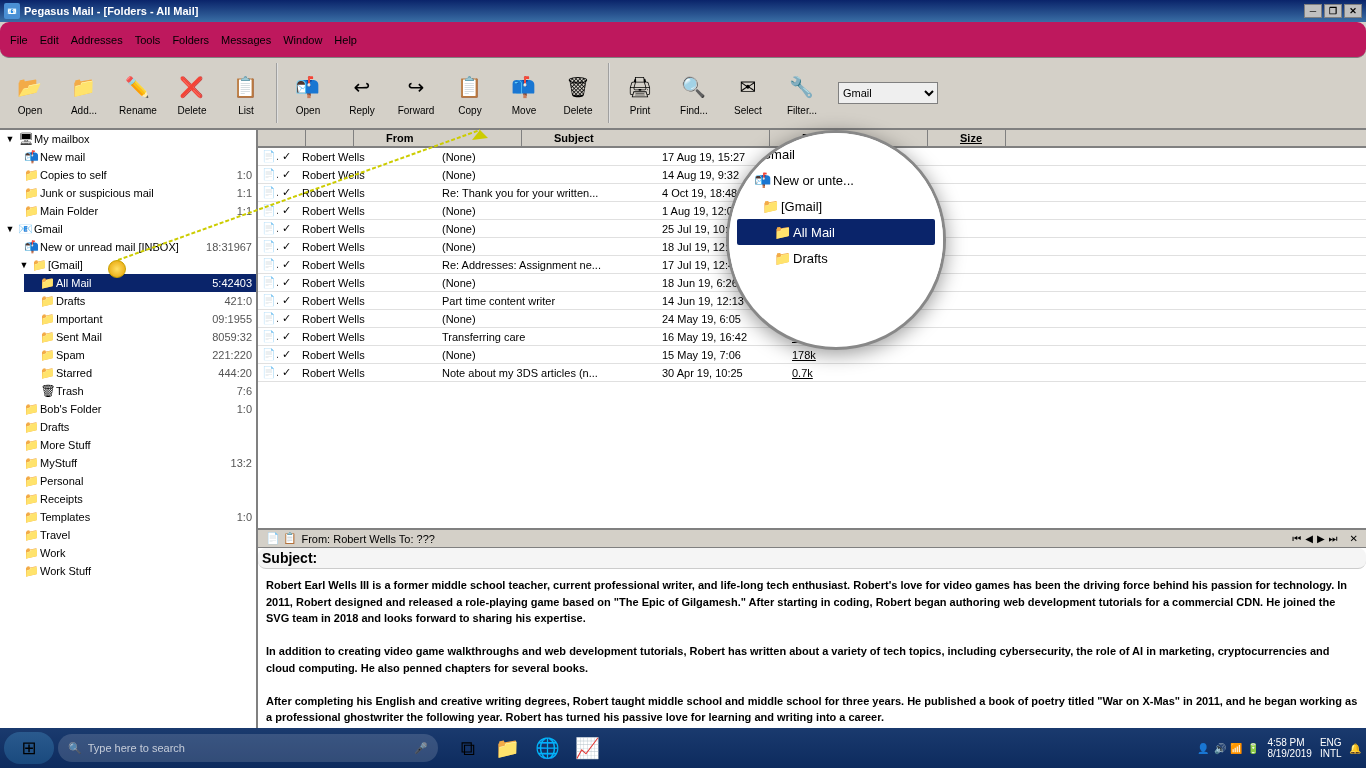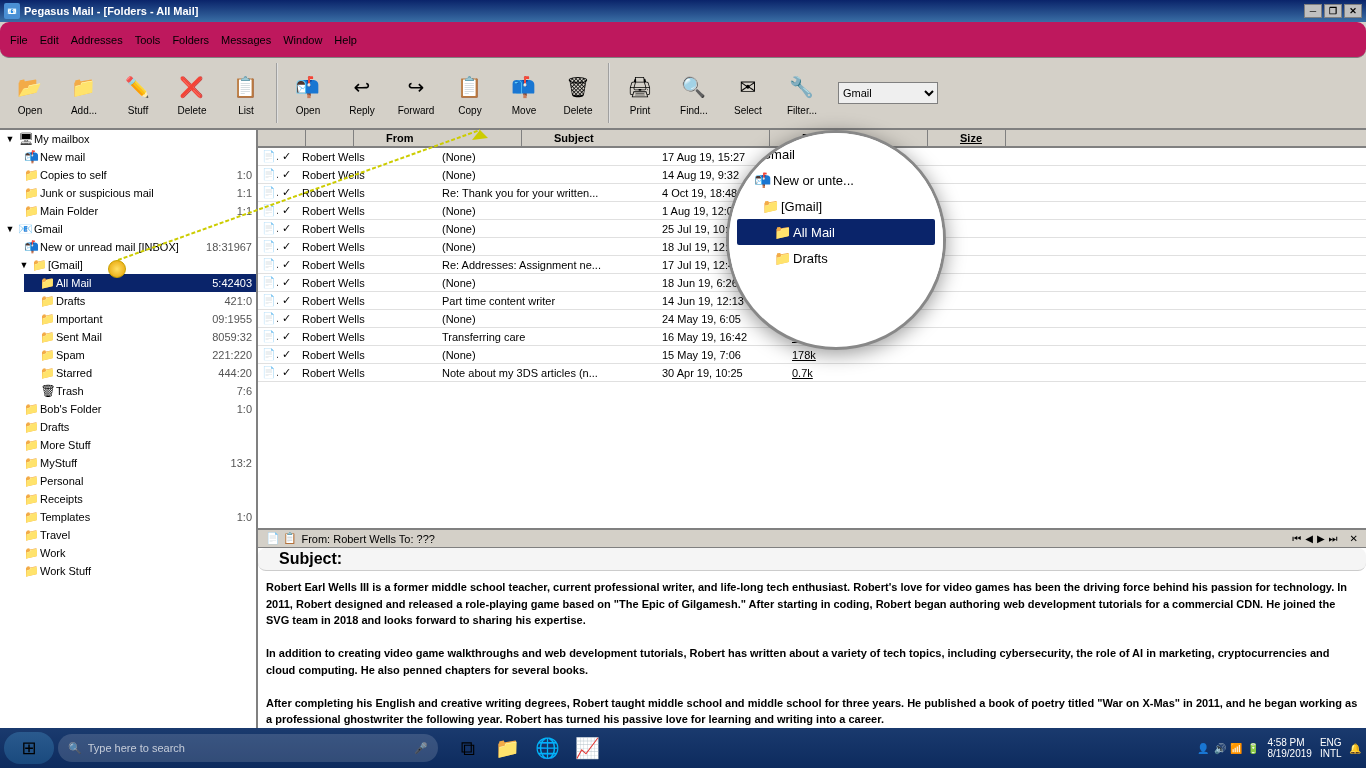--- a/index.html
+++ b/index.html
@@ -293,21 +293,21 @@
   <div class="toolbar-btn">
     <div class="toolbar-icon">📂</div>
     <span>Open</span>
   </div>
   <div class="toolbar-btn">
     <div class="toolbar-icon">📁</div>
     <span>Add...</span>
   </div>
   <div class="toolbar-btn">
     <div class="toolbar-icon">✏️</div>
-    <span>Stuff</span>
+    <span>Rename</span>
   </div>
   <div class="toolbar-btn">
     <div class="toolbar-icon">❌</div>
     <span>Delete</span>
   </div>
   <div class="toolbar-btn">
     <div class="toolbar-icon">📋</div>
     <span>List</span>
   </div>
   <div class="toolbar-separator"></div>
@@ -629,21 +629,21 @@
         <span>📋</span>
         <span>From: Robert Wells  To: ???</span>
         <div style="margin-left: auto; display: flex; gap: 4px;">
           <span style="font-size:10px; cursor:pointer;">⏮</span>
           <span style="font-size:10px; cursor:pointer;">◀</span>
           <span style="font-size:10px; cursor:pointer;">▶</span>
           <span style="font-size:10px; cursor:pointer;">⏭</span>
           <span style="font-size:10px; cursor:pointer; margin-left:8px;">✕</span>
         </div>
       </div>
-      <div style="padding: 2px 21px; font-size:16px; border-bottom:1px solid #ccc; background:#f5f5f5;border-radius:8px;">
+      <div style="padding: 2px 4px; font-size:14px; border-bottom:1px solid #ccc; background:#f5f5f5;border-radius:8px;">
         <strong>Subject:</strong>
       </div>
       <div class="preview-body">
         <p style="white-space: pre-wrap; font-size:11px; line-height:1.5;">Robert Earl Wells III is a former middle school teacher, current professional writer, and life-long tech enthusiast. Robert's love for video games has been the driving force behind his passion for technology. In 2011, Robert designed and released a role-playing game based on "The Epic of Gilgamesh." After starting in coding, Robert began authoring web development tutorials for a commercial CDN. He joined the SVG team in 2018 and looks forward to sharing his expertise.
 
 In addition to creating video game walkthroughs and web development tutorials, Robert has written about a variety of tech topics, including cybersecurity, the role of AI in marketing, cryptocurrencies and cloud computing. He also penned chapters for several books.
 
 After completing his English and creative writing degrees, Robert taught middle school and middle school for three years. He published a book of poetry titled "War on X-Mas" in 2011, and he began working as a professional ghostwriter the following year. Robert has turned his passive love for learning and writing into a career.</p>
       </div>
     </div>

